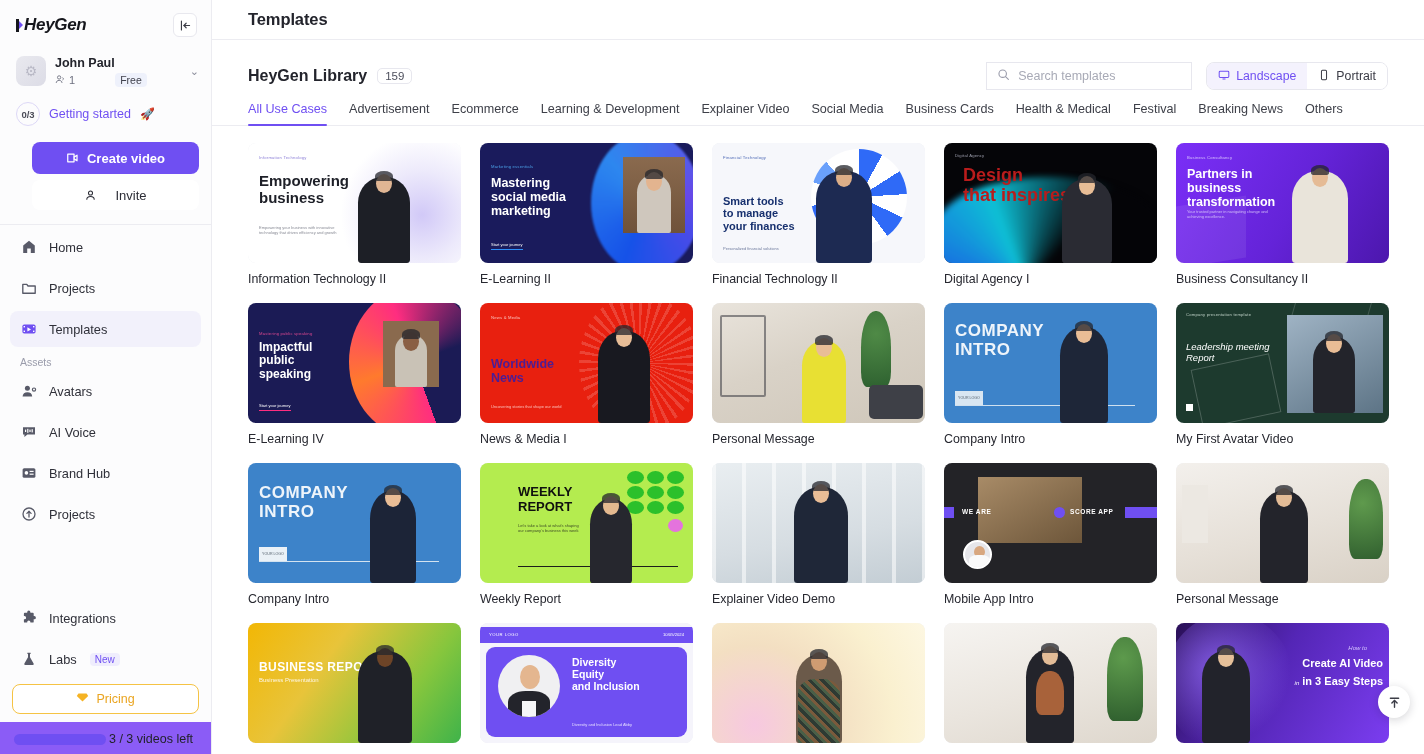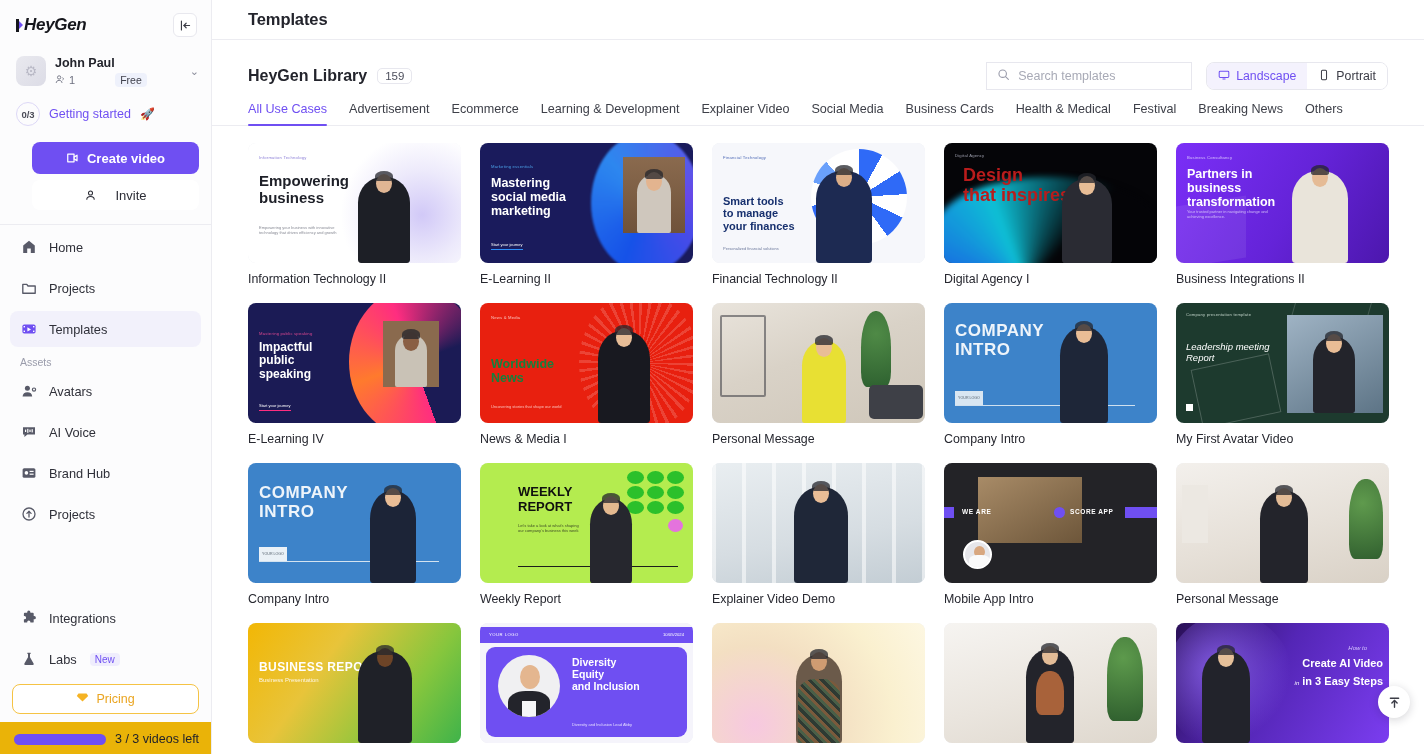--- a/index.html
+++ b/index.html
@@ -83,21 +83,21 @@
 
   .badge-new { font-size:10px; color:#6f4ff2; background:#efedfd; border-radius:4px; padding:1px 5px; margin-left:2px; }
 
   .pricing-wrap { padding: 2px 12px 0 12px; }
   .btn-pricing {
     width:100%; height:30px; border-radius:8px; cursor:pointer;
     border:1px solid #f5c344; background:#fff; color:#eaa521; font-size:12.5px; font-weight:500;
     display:flex; align-items:center; justify-content:center; gap:7px;
     font-family:"Liberation Sans", sans-serif;
   }
-  .quota { display:flex; align-items:center; gap:9px; padding: 10px 12px 8px 14px; background:#eab308; margin-top:8px; }
+  .quota { display:flex; align-items:center; gap:3px; padding: 10px 12px 8px 14px; background:#8b5cf6; margin-top:8px; }
   .quota-bar { width:92px; height:11px; border-radius:6px; background:#6f4ff2; flex:0 0 92px; }
   .quota-txt { font-size:12.5px; color:#22232b; font-weight:500; white-space:nowrap; }
 
   
   .main { flex:1 1 auto; height:754px; display:flex; flex-direction:column; min-width:0; }
   .topbar { height:40px; border-bottom:1px solid #ececf1; display:flex; align-items:center; padding: 0 0 0 36px; flex:0 0 40px; }
   .topbar h1 { font-size:16.5px; font-weight:600; color:#23242c; letter-spacing:-0.1px; }
 
   .content { flex:1 1 auto; overflow:hidden; padding: 0 0 0 0; position:relative; }
   .lib-head { display:flex; align-items:center; padding: 22px 36px 0 36px; }
@@ -442,21 +442,21 @@
             <div class="thumb">
               <div class="fill" style="background:linear-gradient(120deg,#7b2ff7 0%,#6423d8 55%,#4c17ad 100%)"></div>
       <div style="position:absolute;left:0;bottom:0;width:70px;height:62px;background:rgba(255,255,255,.08);transform:skewY(-9deg)"></div>
       <div class="tx kicker" style="left:11px;top:12px;color:#e4d6ff">Business Consultancy</div>
       <div class="tx head-lg" style="left:11px;top:24px;font-size:12.5px;color:#fff;width:118px">Partners in business<br>transformation</div>
       <div class="tx sub-sm" style="left:11px;top:66px;color:#e0d3fb;width:92px">Your trusted partner in navigating change and achieving excellence.</div>
       <div style="position:absolute;left:116px;bottom:0;width:56px;height:92px;background:#e9e4da;border-radius:46% 46% 6% 6%/30% 30% 4% 4%"></div>
     <div style="position:absolute;left:136px;bottom:76px;width:16px;height:19px;border-radius:50%;background:#e5bb95"></div>
     <div style="position:absolute;left:135px;bottom:88px;width:18px;height:10px;border-radius:50% 50% 20% 20%;background:#24252c;opacity:.75"></div>
             </div>
-            <div class="card-title">Business Integrations II</div>
+            <div class="card-title">Business Consultancy II</div>
           </div>
           <div class="card">
             <div class="thumb">
               <div class="fill" style="background:#1b1b55"></div>
       <div style="position:absolute;right:-18px;top:-16px;width:130px;height:150px;background:conic-gradient(from 160deg,#ff2d80,#ff7a2d,#ff2d80,#1b1b55 75%);border-radius:50%"></div>
       <div style="position:absolute;right:22px;top:18px;width:56px;height:66px;background:#8a6a4e;overflow:hidden">
                 <div style="position:absolute;left:12px;bottom:0;width:32px;height:52px;background:#c9c2b6;border-radius:46% 46% 6% 6%/30% 30% 4% 4%"></div>
     <div style="position:absolute;left:20px;bottom:36px;width:16px;height:19px;border-radius:50%;background:#8a5f44"></div>
     <div style="position:absolute;left:19px;bottom:48px;width:18px;height:10px;border-radius:50% 50% 20% 20%;background:#24252c;opacity:.75"></div>
               </div>
@@ -464,21 +464,21 @@
       <div class="tx head-lg" style="left:11px;top:38px;font-size:12px;color:#fff;width:82px">Impactful<br>public<br>speaking</div>
       <div class="tx" style="left:11px;bottom:12px;font-size:4px;color:#fff;border-bottom:1.5px solid #ff2d80;padding-bottom:2px">Start your journey</div>
             </div>
             <div class="card-title">E-Learning IV</div>
           </div>
           <div class="card">
             <div class="thumb">
               <div class="fill" style="background:#e8200f"></div>
       <div style="position:absolute;right:-6px;top:-10px;width:120px;height:140px;border-radius:50%;background:repeating-conic-gradient(from 0deg, rgba(255,255,255,.16) 0 3deg, transparent 3deg 9deg)"></div>
       <div class="tx kicker" style="left:11px;top:12px;color:#ffd8d4">News &amp; Media</div>
-      <div class="tx head-lg" style="left:11px;top:54px;font-size:12.5px;color:#15803d;width:88px">Worldwide<br>News</div>
+      <div class="tx head-lg" style="left:11px;top:54px;font-size:12.5px;color:#4c1d95;width:88px">Worldwide<br>News</div>
       <div class="tx sub-sm" style="left:11px;bottom:14px;color:#ffe1dd;width:96px">Uncovering stories that shape our world</div>
       <div style="position:absolute;left:118px;bottom:0;width:52px;height:92px;background:#181920;border-radius:46% 46% 6% 6%/30% 30% 4% 4%"></div>
     <div style="position:absolute;left:136px;bottom:76px;width:16px;height:19px;border-radius:50%;background:#e7bd97"></div>
     <div style="position:absolute;left:135px;bottom:88px;width:18px;height:10px;border-radius:50% 50% 20% 20%;background:#24252c;opacity:.75"></div>
             </div>
             <div class="card-title">News &amp; Media I</div>
           </div>
           <div class="card">
             <div class="thumb">
               <div class="fill" style="background:linear-gradient(160deg,#e9e4dc 0%,#d9d2c7 45%,#cfc7ba 100%)"></div>

